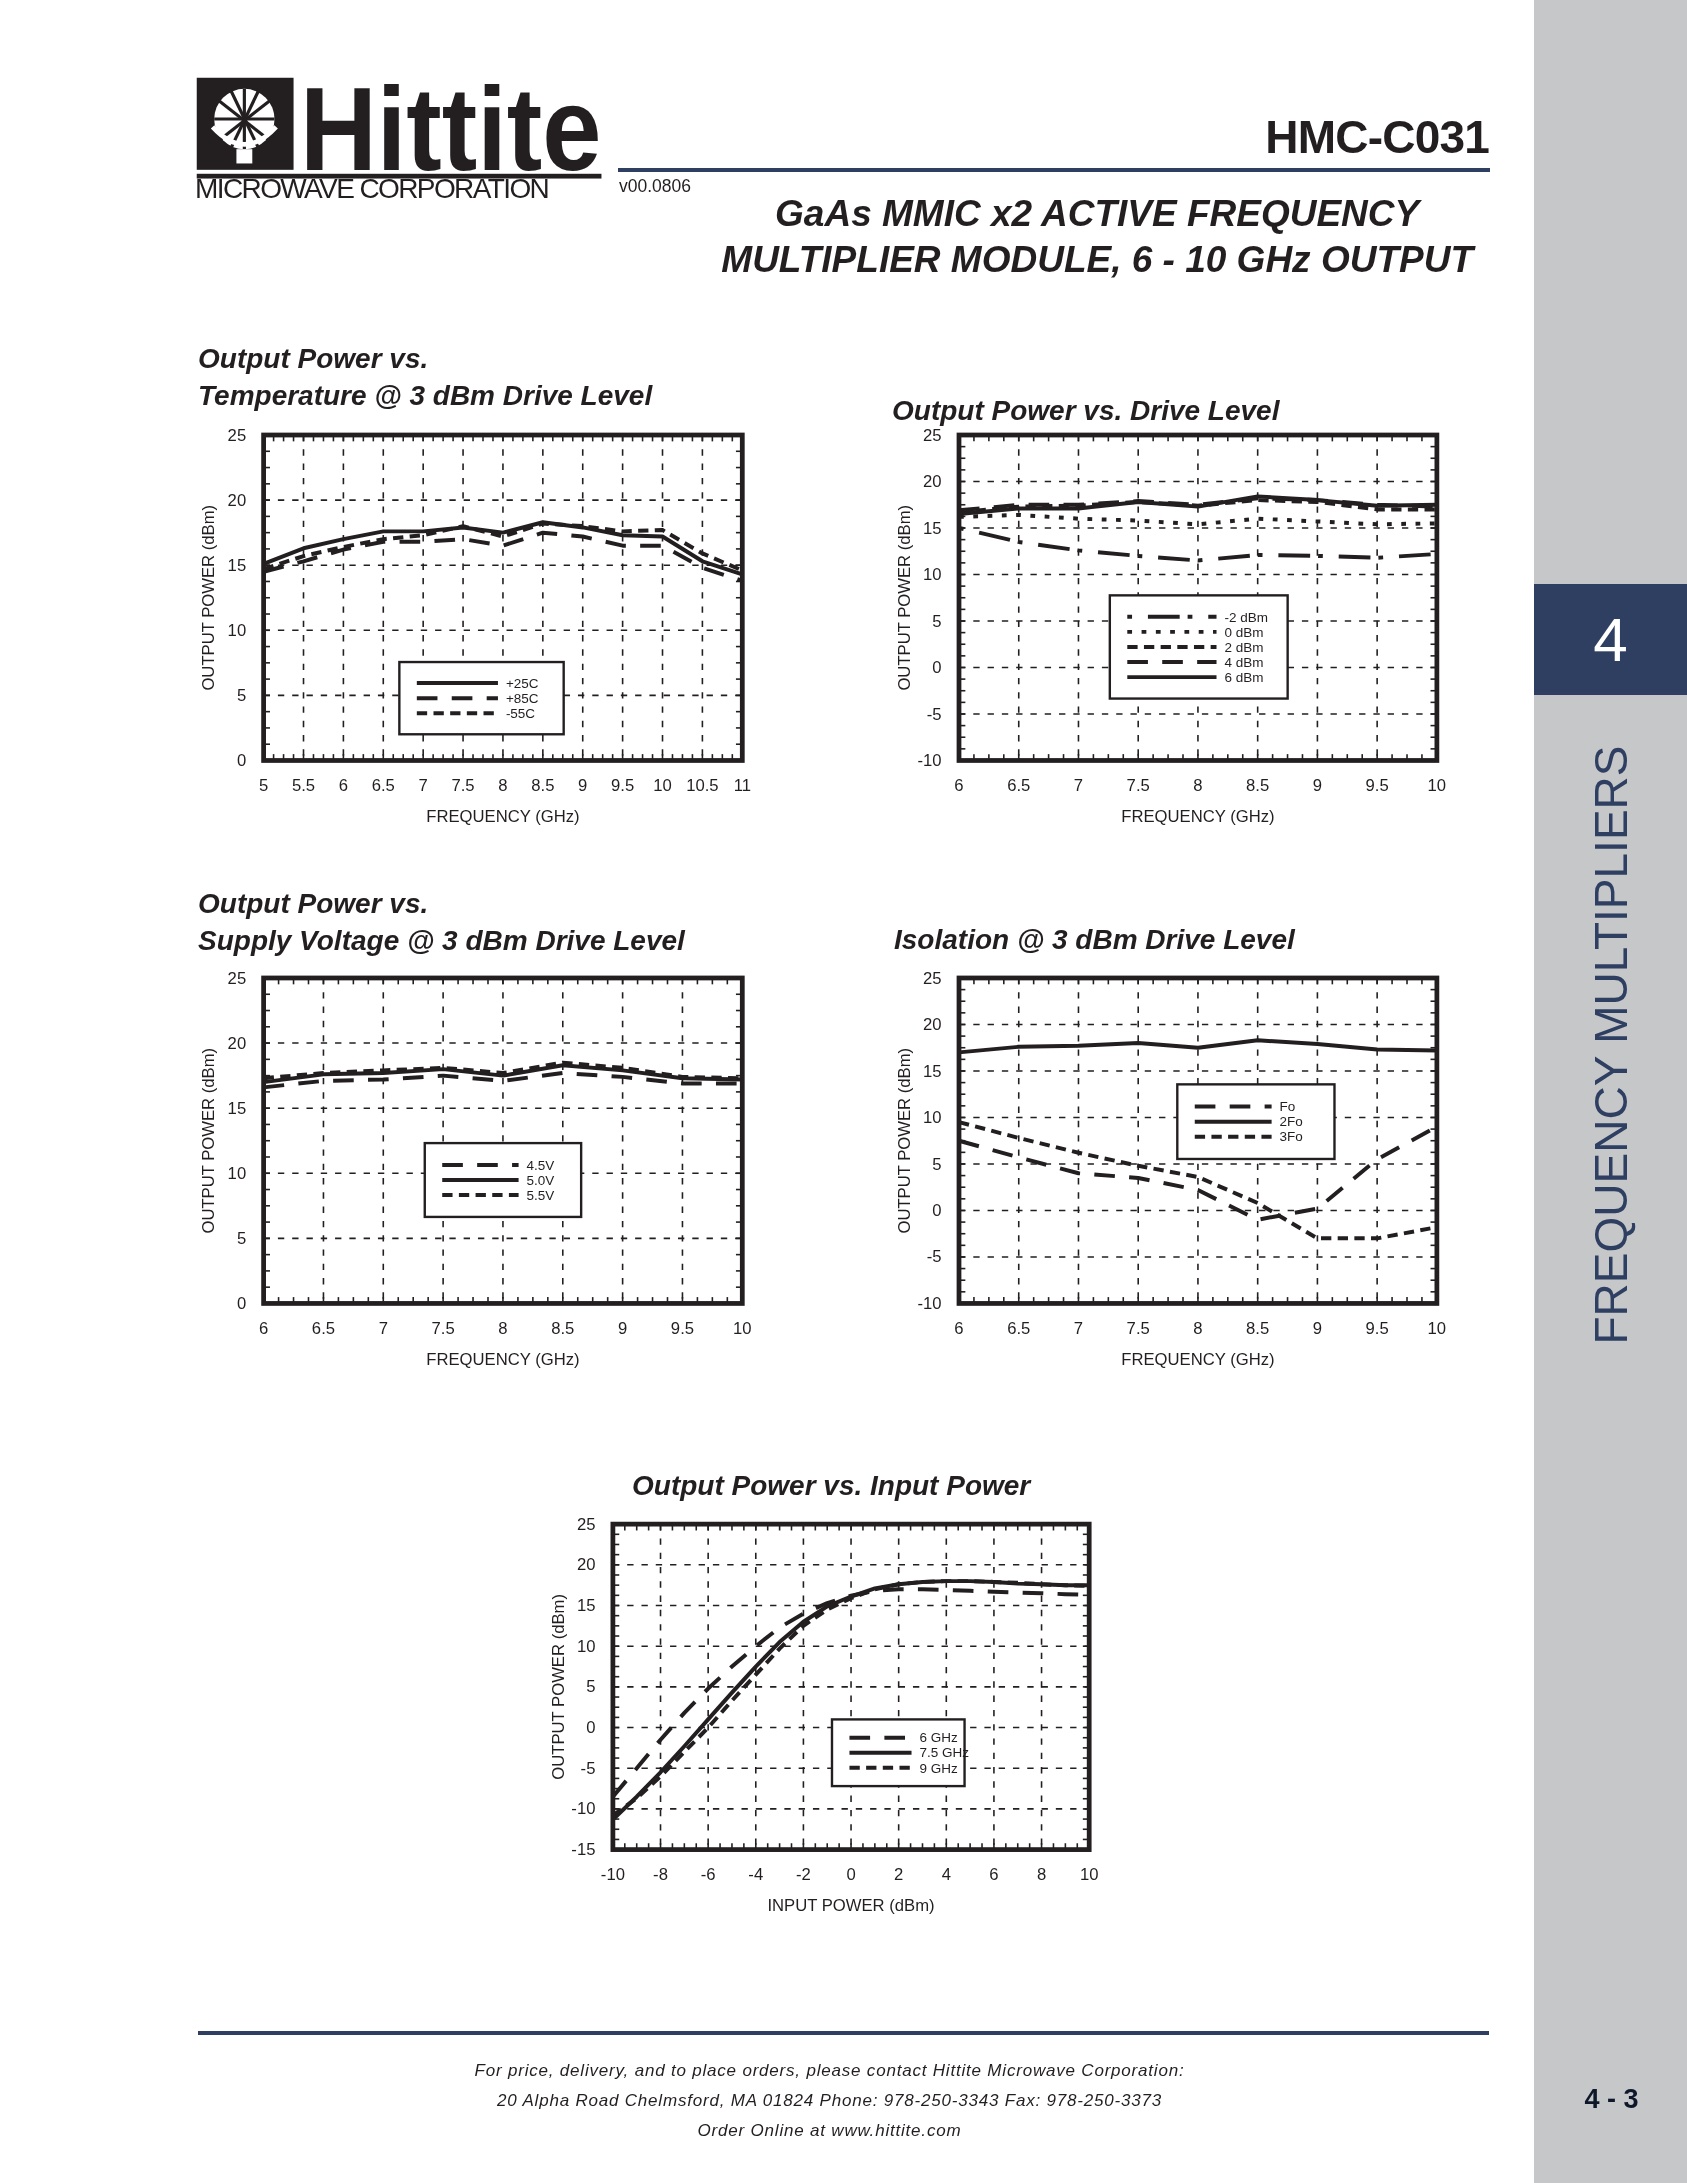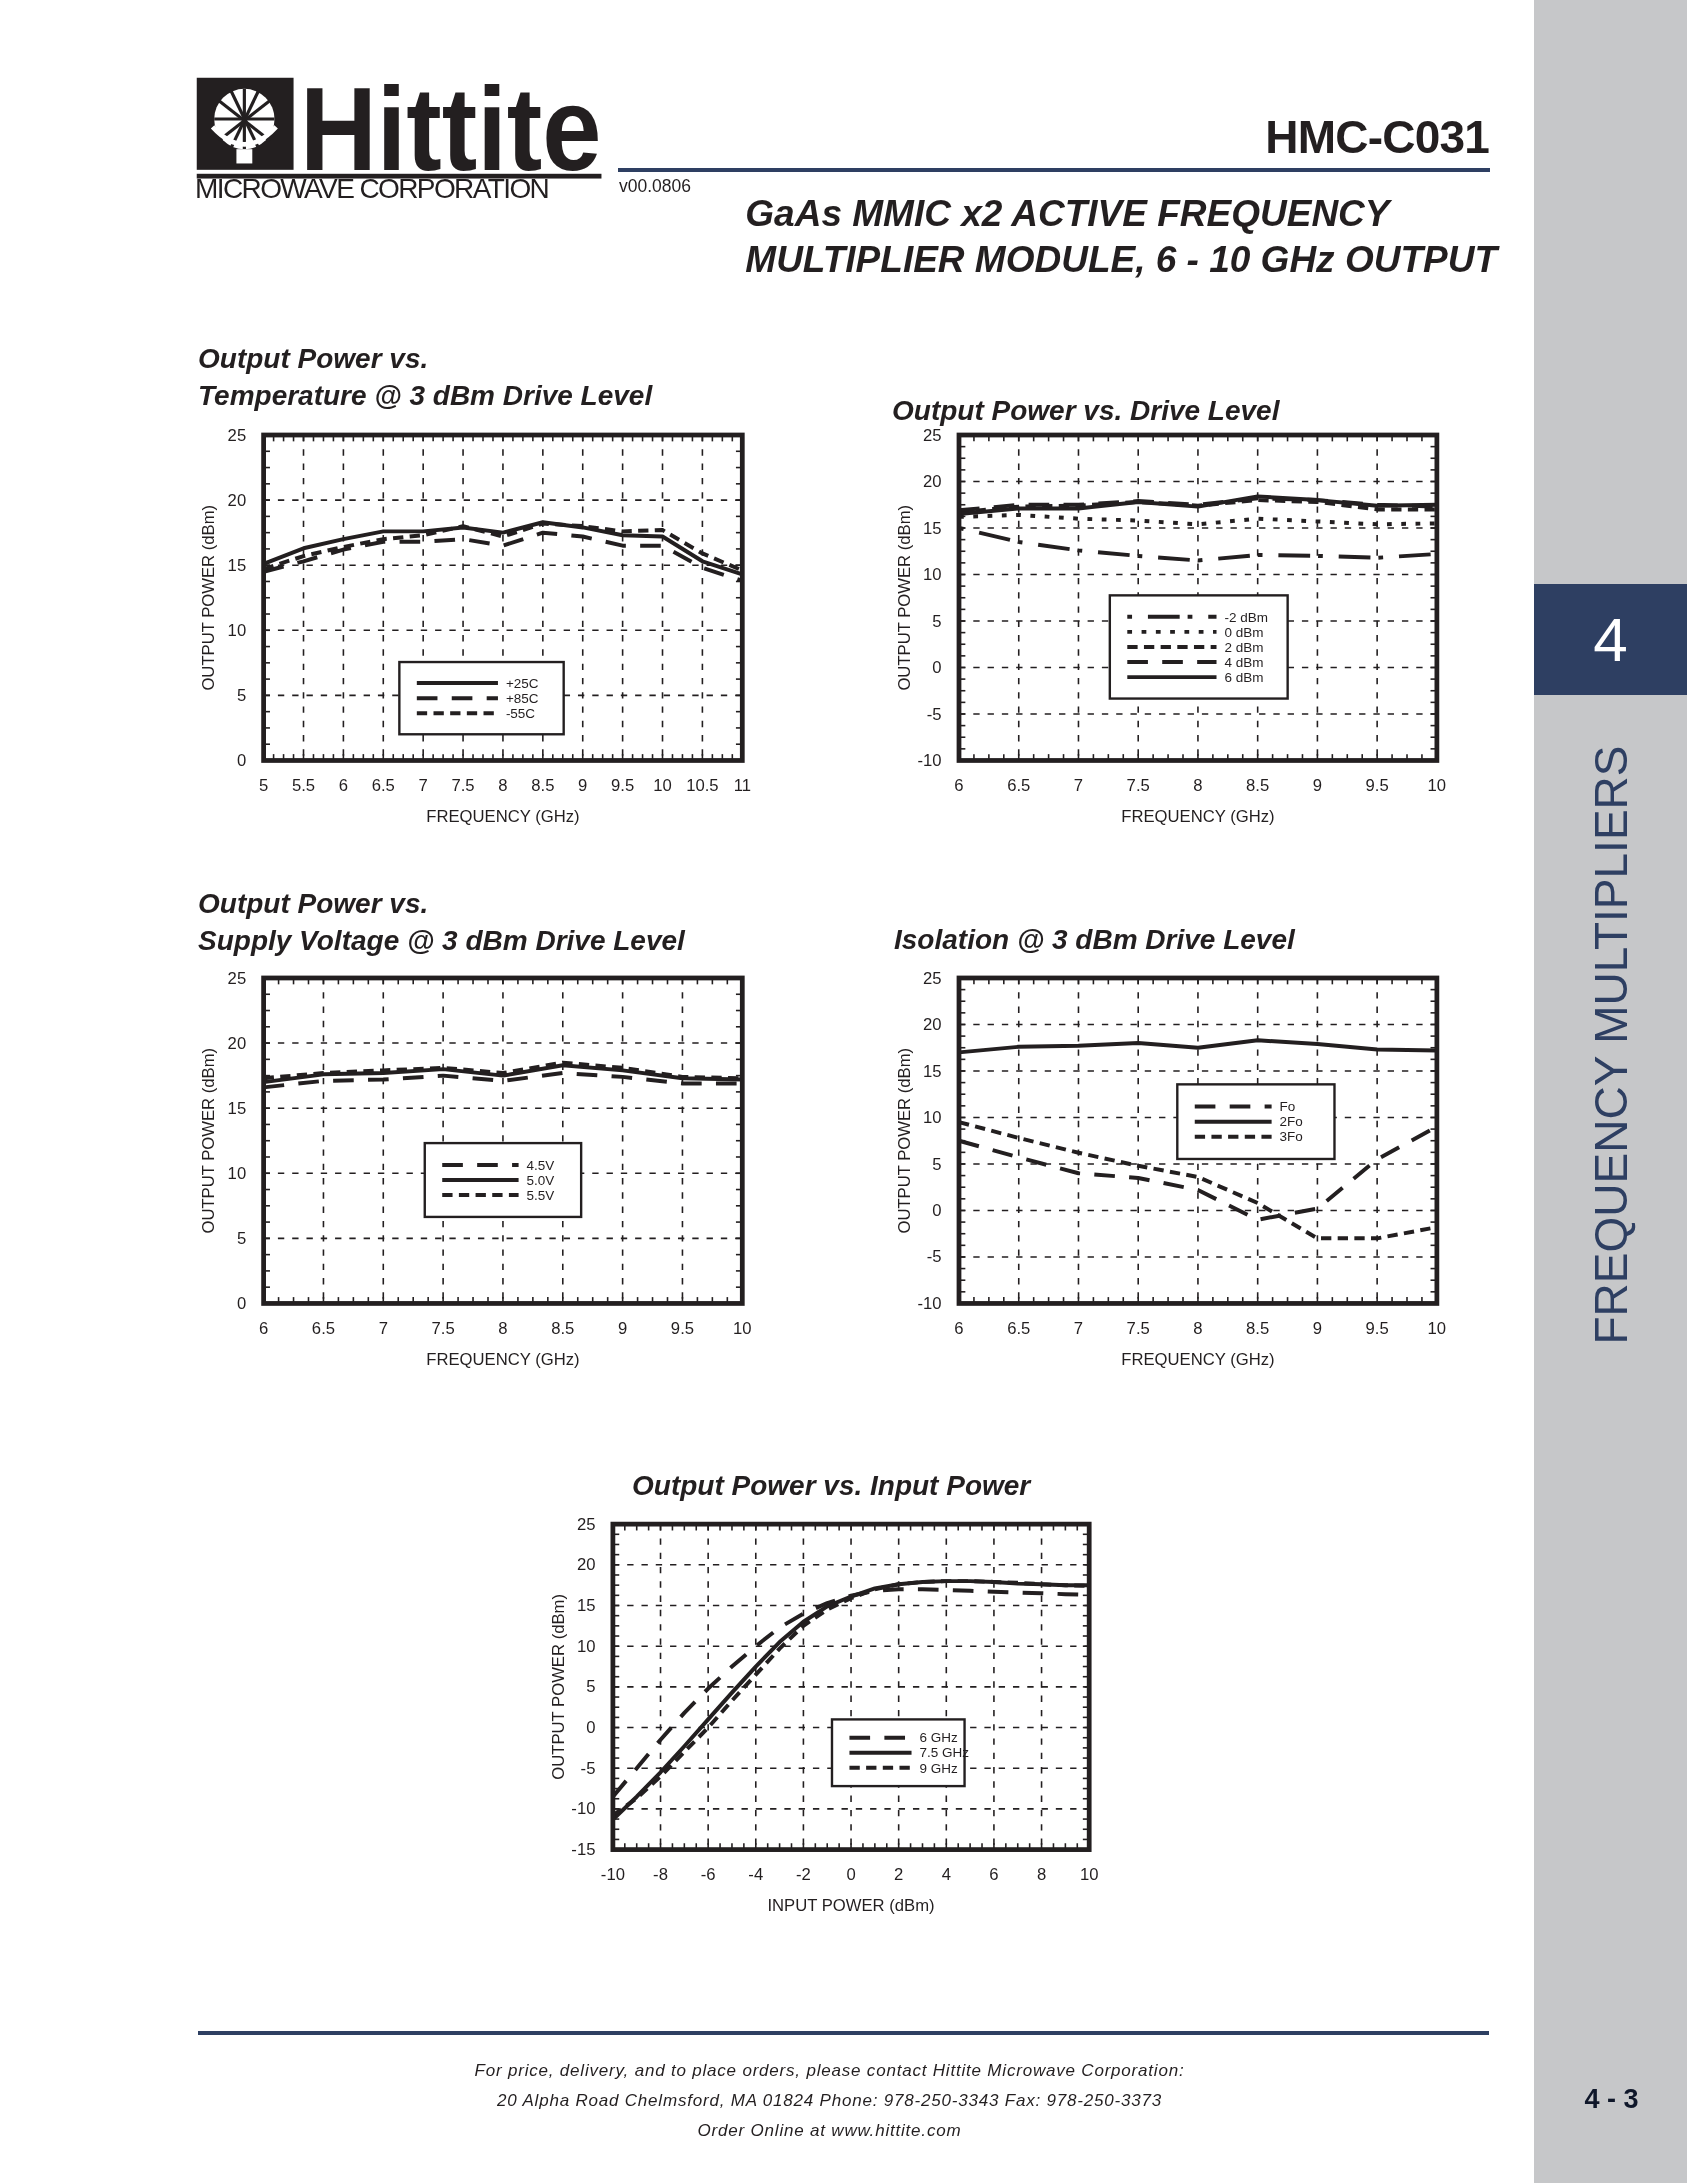--- a/index.html
+++ b/index.html
@@ -10,21 +10,21 @@
   .section-tab { left:1534px; top:584px; width:153px; height:111px; background:#2e3f62; color:#fff;
          font-size:62px; text-align:center; line-height:111px; font-family:"Liberation Sans", sans-serif; }
   .section-label { left:1534px; top:699px; width:153px; height:691px; }
   .section-label span { position:absolute; left:50%; top:50%; transform:translate(-50%,-50%) rotate(-90deg);
          white-space:nowrap; font-size:46px; color:#2e3f62; letter-spacing:0px; }
   .page-num { left:1552px; top:2084px; width:119px; text-align:center; color:#0f172a; font-weight:bold; font-size:27px; }
   .logo { left:195px; top:73px; width:409px; height:123px; }
   .title-rule { left:618px; top:168px; width:872px; height:4px; background:#2e3f62; }
   .part-no { right:198px; top:110px; font-size:46px; font-weight:bold; letter-spacing:-0.8px;margin-left:28px; }
   .version { left:619px; top:176px; font-size:17.5px; }
-  .subtitle { right:190px; top:191px; text-align:left; font-size:37px; font-weight:bold; font-style:italic; line-height:46px; }
+  .subtitle { right:214px; top:191px; text-align:center; font-size:37px; font-weight:bold; font-style:italic; line-height:46px; }
   .chart-title { font-size:28px; font-weight:bold; font-style:italic; line-height:37px; white-space:nowrap; }
   .footer-rule { left:198px; top:2031px; width:1291px; height:4px; background:#2e3f62; }
   .footer { left:184px; top:2056px; width:1291px; text-align:center; font-size:17px; font-style:italic; line-height:30px; letter-spacing:0.8px; }
   svg text { font-family:"Liberation Sans", sans-serif; fill:#231f20; }
 </style>
 </head>
 <body>
 
 <div class="abs sidebar"></div>
 <div class="abs section-tab">4</div>

